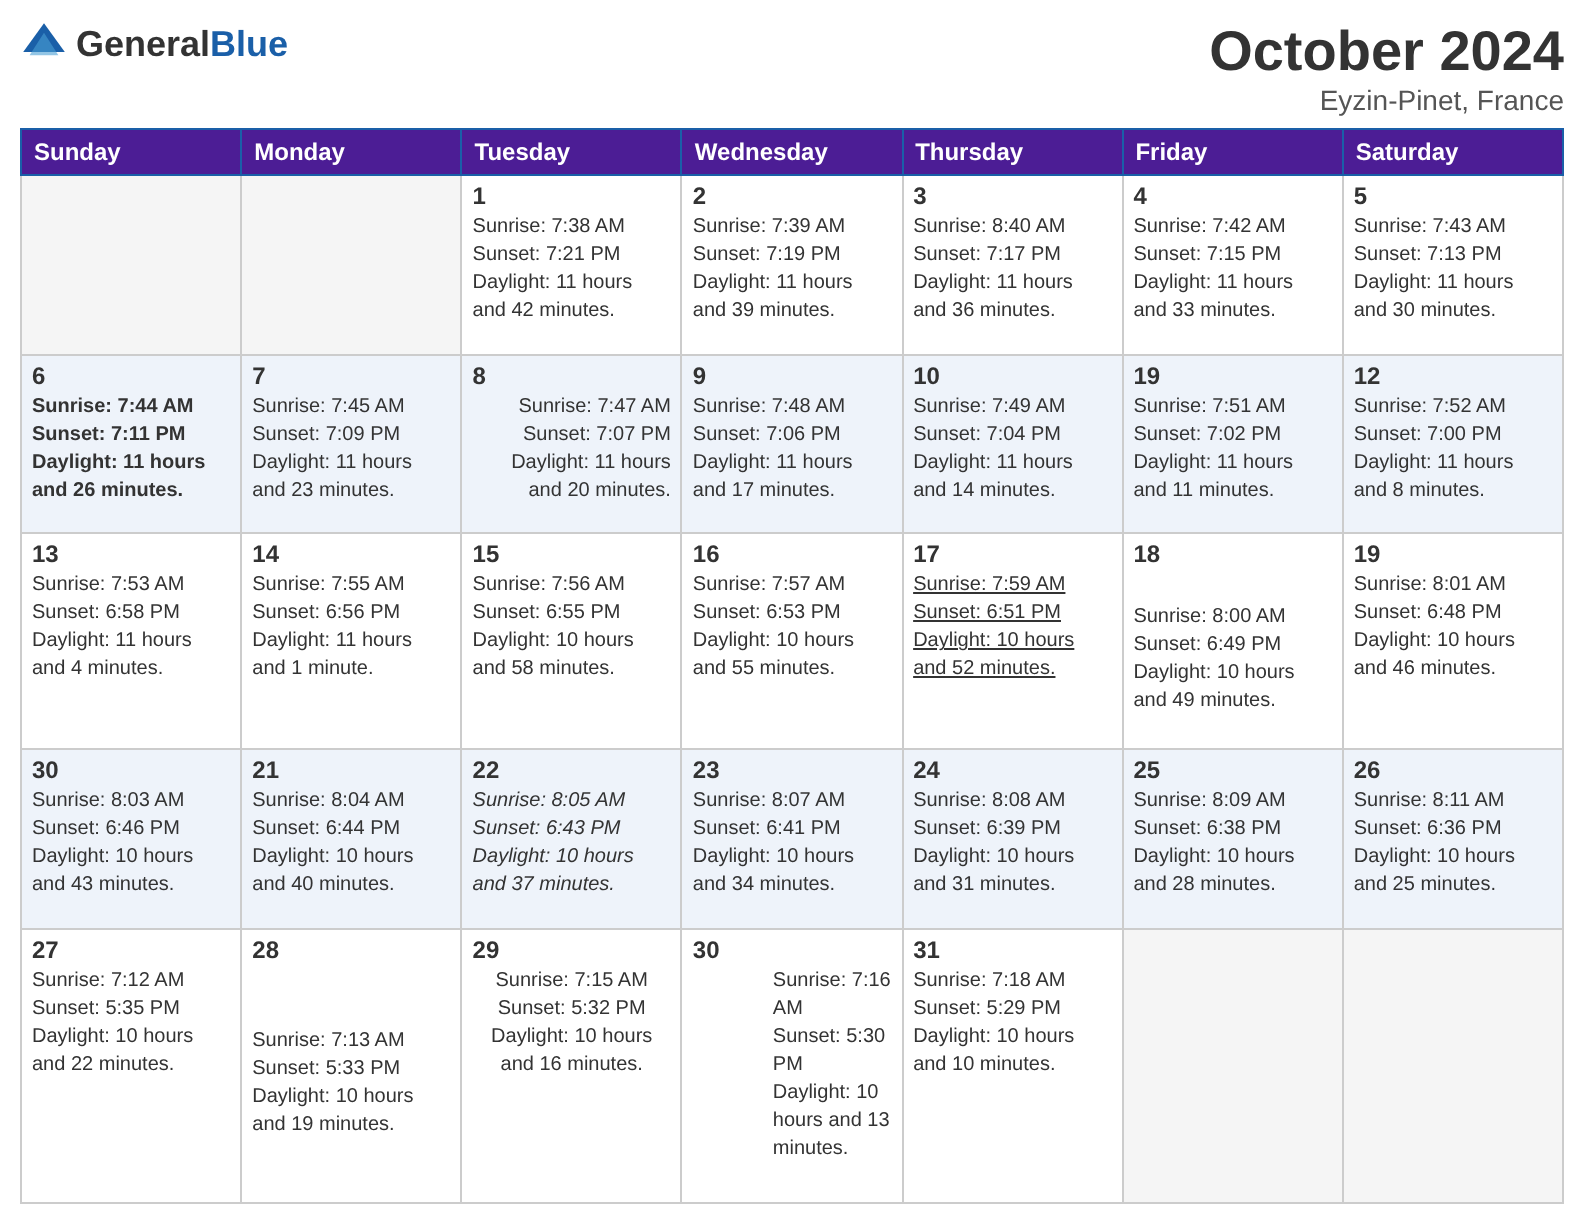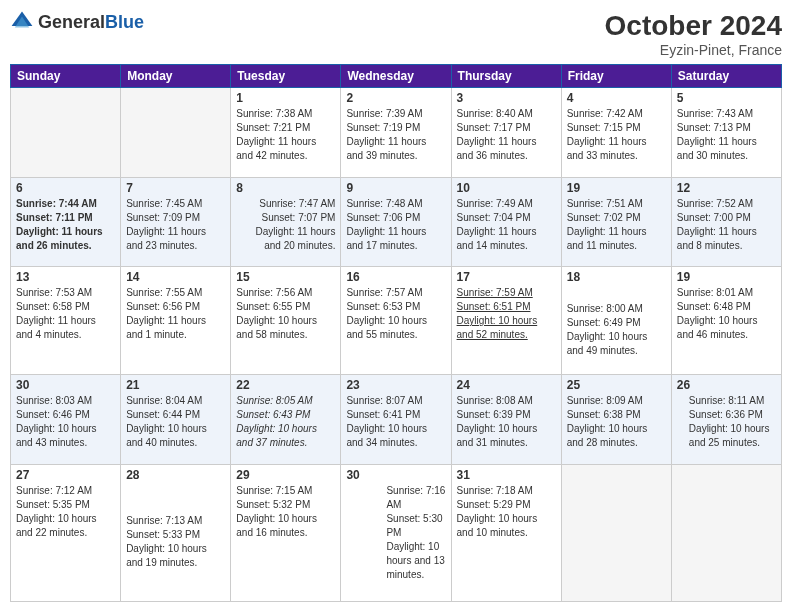--- a/index.html
+++ b/index.html
@@ -297,41 +297,41 @@
 Daylight: 10 hours and 31 minutes.</div>
           </td>
           <td>
             <span class="day-num">25</span>
             <div class="day-info" style="white-space: pre-line;">Sunrise: 8:09 AM
 Sunset: 6:38 PM
 Daylight: 10 hours and 28 minutes.</div>
           </td>
           <td>
             <span class="day-num">26</span>
-            <div class="day-info" style="white-space: pre-line; margin-left: 12px;">Sunrise: 8:11 AM
+            <div class="day-info" style="white-space: pre-line;">Sunrise: 8:11 AM
 Sunset: 6:36 PM
 Daylight: 10 hours and 25 minutes.</div>
           </td>
         </tr>
         <tr>
           <td>
             <span class="day-num">27</span>
             <div class="day-info" style="white-space: pre-line;">Sunrise: 7:12 AM
 Sunset: 5:35 PM
 Daylight: 10 hours and 22 minutes.</div>
           </td>
           <td>
             <span class="day-num">28</span>
             <div class="day-info" style="white-space: pre-line; margin-top: 32px;">Sunrise: 7:13 AM
 Sunset: 5:33 PM
 Daylight: 10 hours and 19 minutes.</div>
           </td>
           <td>
             <span class="day-num">29</span>
-            <div class="day-info" style="white-space: pre-line;">Sunrise: 7:15 AM
+            <div class="day-info" style="white-space: pre-line; text-align: center;">Sunrise: 7:15 AM
 Sunset: 5:32 PM
 Daylight: 10 hours and 16 minutes.</div>
           </td>
           <td>
             <span class="day-num">30</span>
             <div class="day-info" style="white-space: pre-line; margin-left: 40px;">Sunrise: 7:16 AM
 Sunset: 5:30 PM
 Daylight: 10 hours and 13 minutes.</div>
           </td>
           <td>

